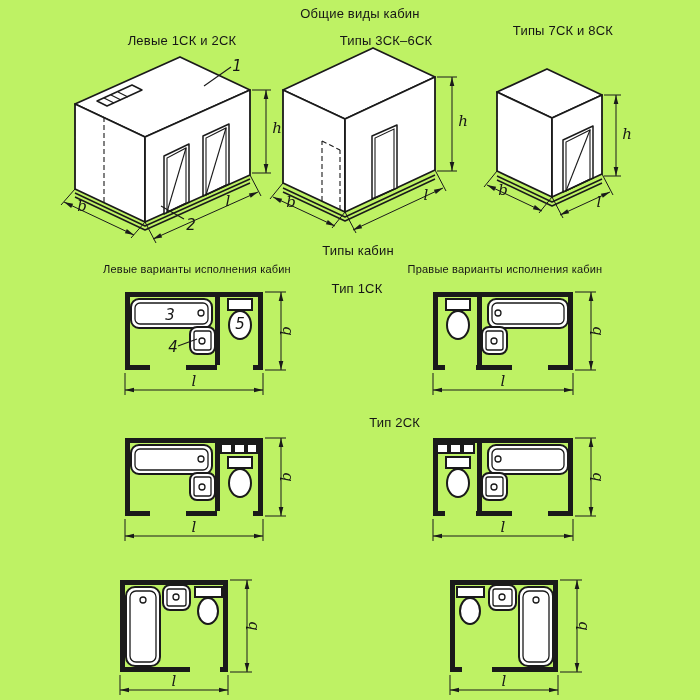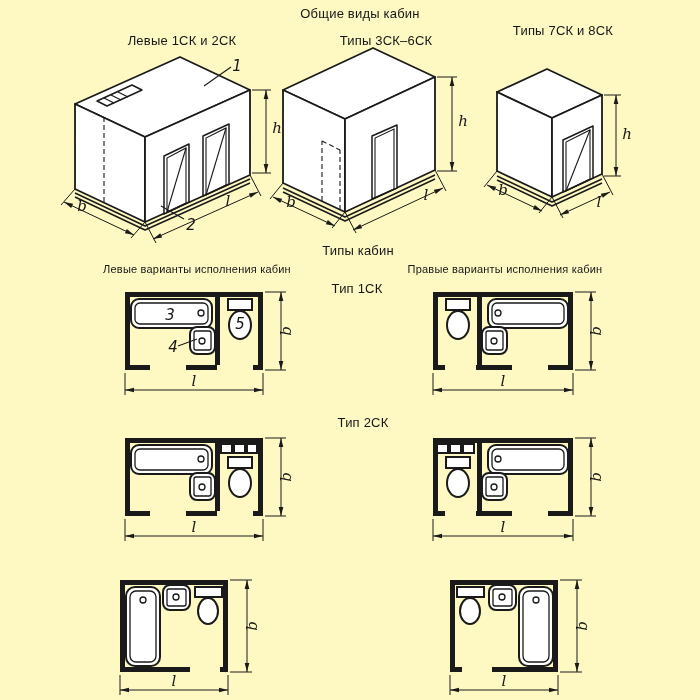--- a/index.html
+++ b/index.html
@@ -1,16 +1,16 @@
 <!DOCTYPE html>
 <html><head>
 <meta charset="utf-8">
 <style>
   html,body{margin:0;padding:0;background:#fff;}
-  #canvas{position:relative;width:700px;height:700px;background:#fef9c3;overflow:hidden;
+  #canvas{position:relative;width:700px;height:700px;background:#bef264;overflow:hidden;
           font-family:"Liberation Sans",sans-serif;color:#161616;}
   .hd{position:absolute;text-align:center;font-size:13px;font-weight:500;letter-spacing:.2px;}
   .hd-small{font-size:11px;font-weight:500;}
   svg{position:absolute;left:0;top:0;}
   .face{fill:#ffffff;stroke:#1a1a1a;stroke-width:1.8;stroke-linejoin:round;}
   .edge{fill:none;stroke:#1a1a1a;stroke-width:1.5;stroke-linejoin:round;}
   .door{fill:#ffffff;stroke:#1a1a1a;stroke-width:1.5;stroke-linejoin:round;}
   .door-in{fill:none;stroke:#1a1a1a;stroke-width:1.1;}
   .dash{fill:none;stroke:#1a1a1a;stroke-width:1.1;stroke-dasharray:5 3;}
   .dim{stroke:#1a1a1a;stroke-width:1;}
@@ -29,21 +29,21 @@
 <div id="canvas">
 
   <div class="hd" style="left:210px;top:6px;width:300px;">Общие виды кабин</div>
   <div class="hd" style="left:82px;top:33px;width:200px;">Левые 1СК и 2СК</div>
   <div class="hd" style="left:286px;top:33px;width:200px;">Типы 3СК–6СК</div>
   <div class="hd" style="left:463px;top:23px;width:200px;">Типы 7СК и 8СК</div>
   <div class="hd" style="left:258px;top:243px;width:200px;">Типы кабин</div>
   <div class="hd hd-small" style="left:72px;top:263px;width:250px;">Левые варианты исполнения кабин</div>
   <div class="hd hd-small" style="left:380px;top:263px;width:250px;">Правые варианты исполнения кабин</div>
   <div class="hd" style="left:282px;top:281px;width:150px;">Тип 1СК</div>
-  <div class="hd" style="left:288px;top:415px;width:150px;">Тип 2СК</div>
+  <div class="hd" style="left:270px;top:415px;width:150px;text-align:right;">Тип 2СК</div>
 
   <svg width="700" height="700" viewBox="0 0 700 700">
 
     <g>
       <polygon class="face" points="145,137 250,90 180,57 75,104"></polygon>
       <polygon class="face" points="75,189 145,222 145,137 75,104"></polygon>
       <polygon class="face" points="145,222 250,175 250,90 145,137"></polygon>
       <polyline class="edge" points="75,193 145,226 250,179"></polyline>
       <polyline class="edge" points="75,197 145,230 250,183"></polyline>
 

